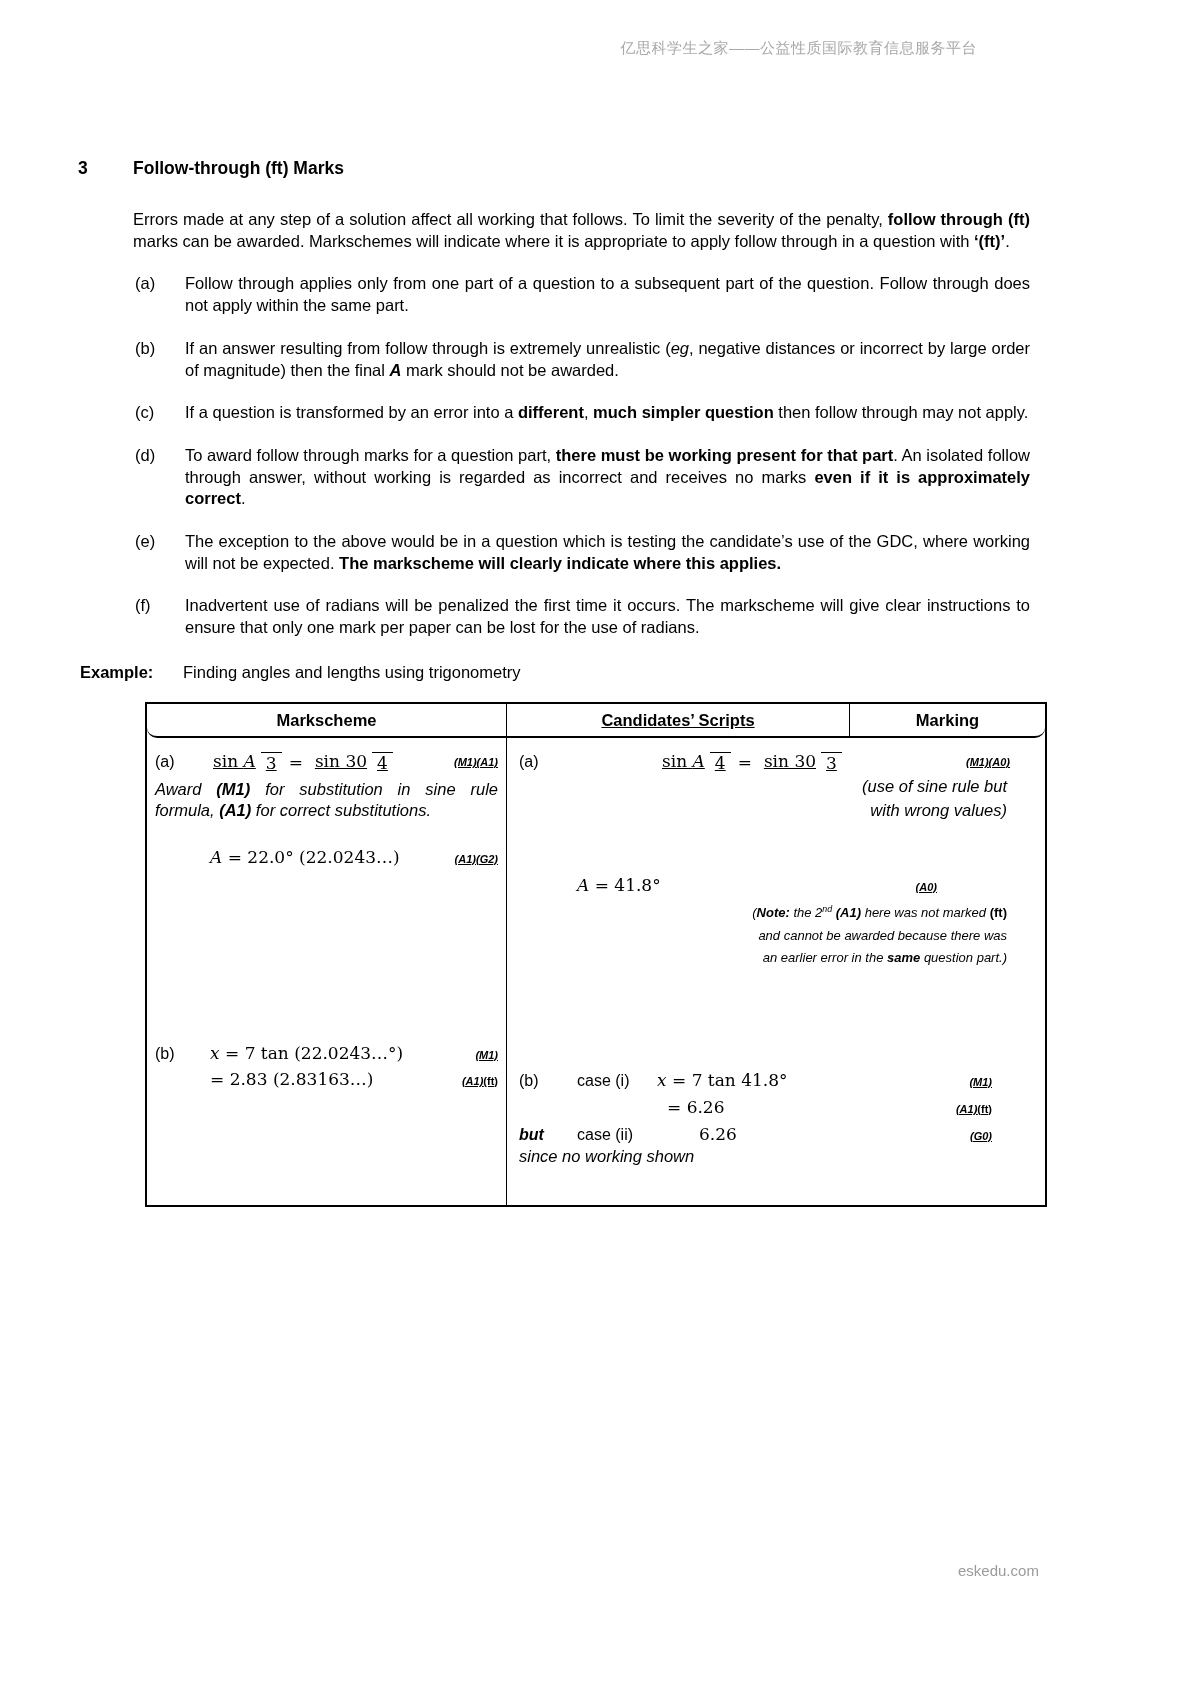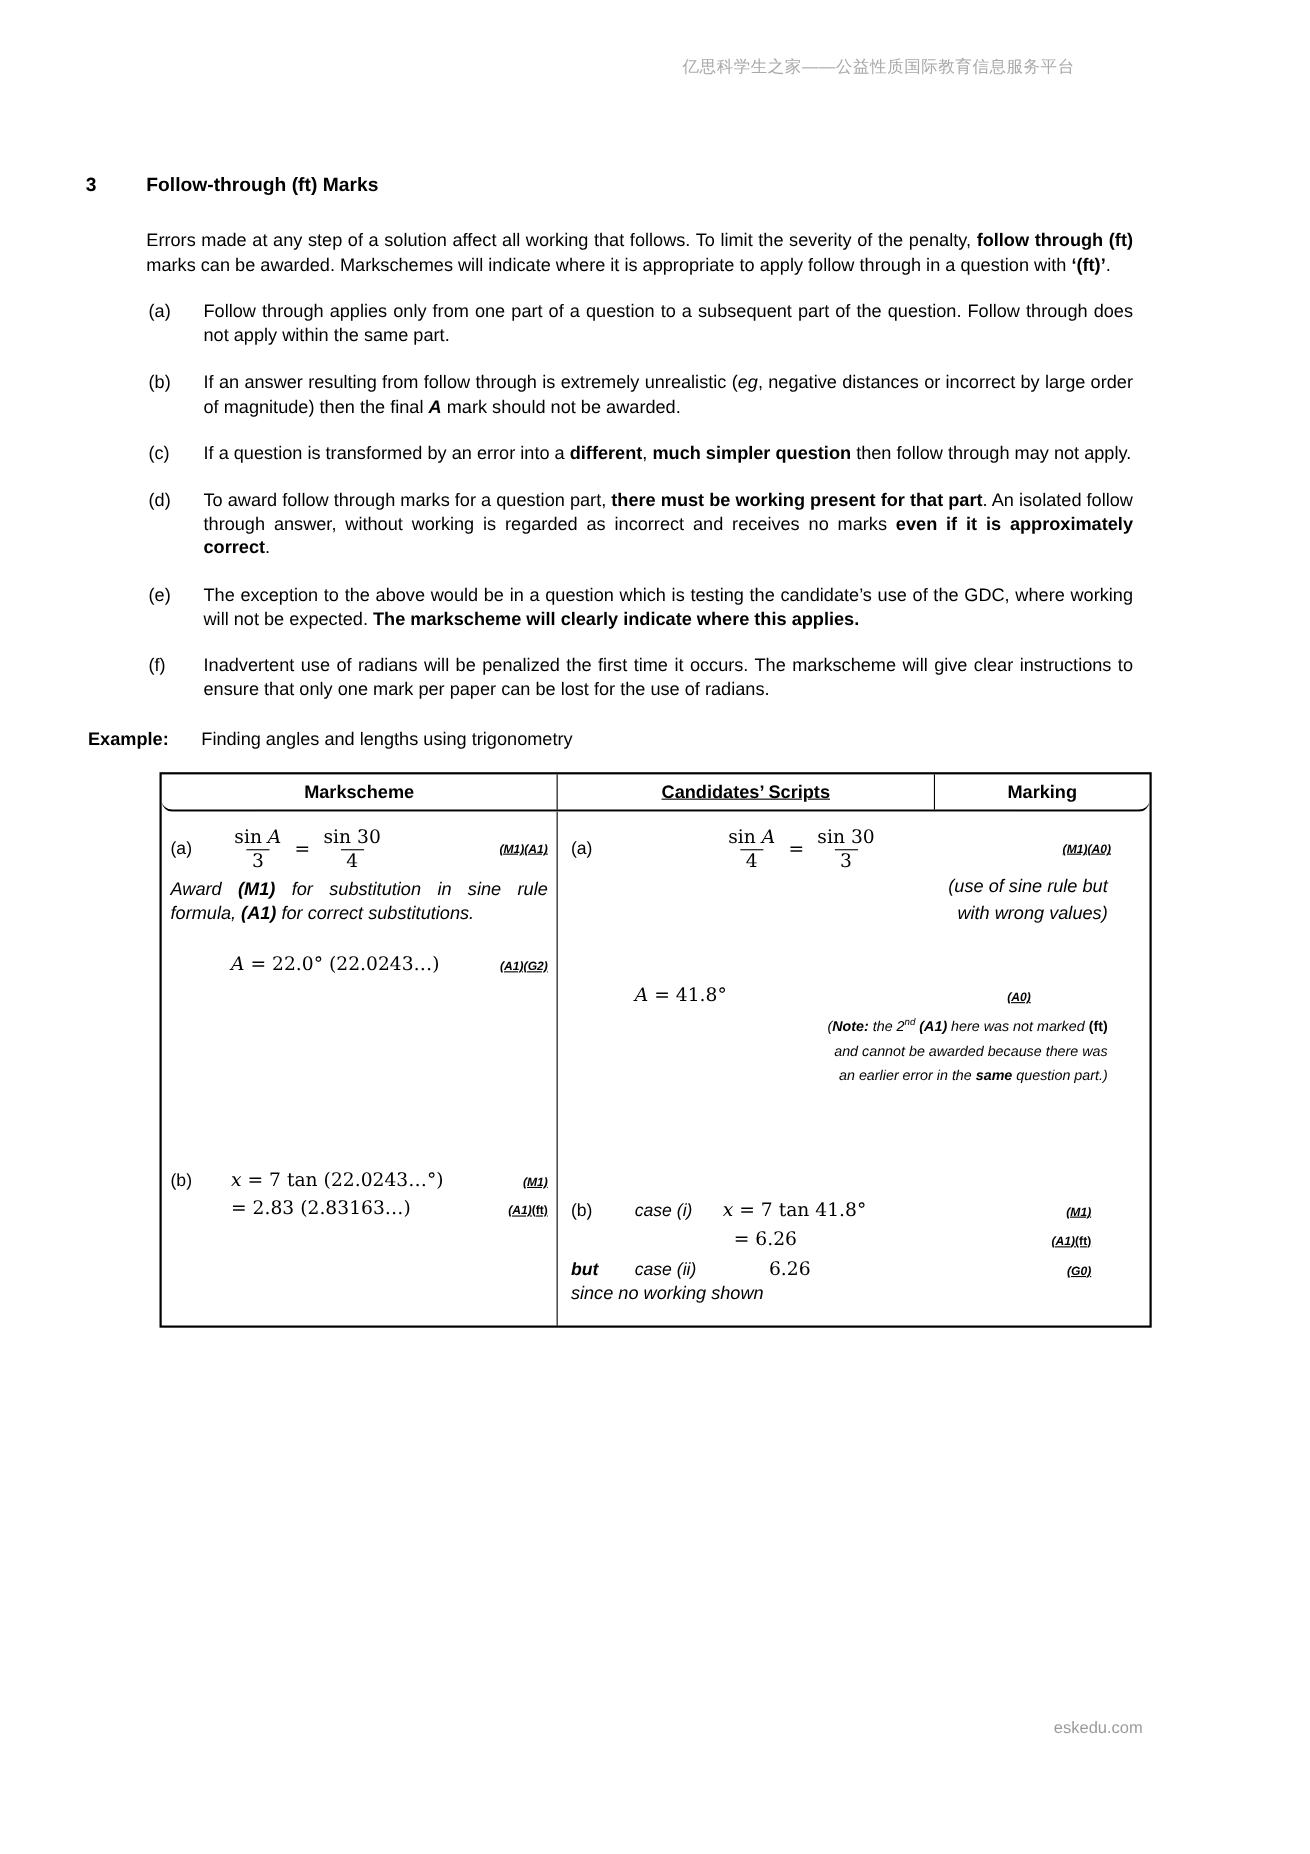--- a/index.html
+++ b/index.html
@@ -1,21 +1,21 @@
 <!DOCTYPE html>
 <html><head>
 <meta charset="utf-8">
 <style>
   html,body{margin:0;padding:0;background:#e8e8e8;}
   .page{position:relative;width:1191px;height:1685px;margin:0 auto;background:#ffffff;
         font-family:"Liberation Sans",sans-serif;color:#000;overflow:hidden;}
   .b{font-weight:bold;}
   .i{font-style:italic;}
   sup{font-size:68%;}
-  .wm-top{position:absolute;top:51px;right:214px;font-size:15px;color:#a9a9a9;letter-spacing:.5px;}
+  .wm-top{position:absolute;top:39px;right:214px;font-size:15px;color:#a9a9a9;letter-spacing:.5px;}
   .wm-bottom{position:absolute;top:1562px;left:958px;font-size:15px;color:#9b9b9b;}
   .content{position:absolute;left:78px;top:158px;width:969px;}
   .heading{display:flex;font-weight:bold;font-size:17.5px;}
   .heading .num{width:55px;flex-shrink:0;}
   .intro{margin:30px 0 0 55px;width:897px;text-align:justify;font-size:16.5px;line-height:21.7px;}
   .item{display:flex;margin:21px 0 0 57px;width:895px;font-size:16.5px;line-height:21.7px;}
   .item:first-of-type{margin-top:25px;}
   .ilabel{width:50px;flex-shrink:0;}
   .itext{flex:1;text-align:justify;}
   .example{display:flex;margin:24px 0 0 2px;font-size:16.5px;}
@@ -26,37 +26,37 @@
   .th{text-align:center;padding:7px 0 6px;box-sizing:border-box;}
   .th1{width:360px;border-right:1.5px solid #000;}
   .th2{width:343px;border-right:1.5px solid #000;text-decoration:underline;}
   .th3{flex:1;}
   .tbody{display:flex;height:467px;}
   .cleft{width:360px;border-right:1.5px solid #000;box-sizing:border-box;padding:14px 8px 0 8px;}
   .cright{flex:1;box-sizing:border-box;padding:14px 8px 0 12px;}
   
   .m{font-family:"DejaVu Serif",serif;font-size:17px;}
   .eq{display:inline-flex;align-items:center;gap:7px;}
-  .frac{display:inline-flex;flex-direction:column;align-items:center;line-height:1.12;text-align:right;}
+  .frac{display:inline-flex;align-items:center;line-height:1.12;text-align:right;text-decoration:underline;}
   .frac .den{border-top:1.3px solid #000;padding:1px 5px 0;}
   .frac .num{padding:0 5px 1px;}
   .marks{margin-left:auto;font-size:11px;white-space:nowrap;text-decoration:underline;}
   
   .ms-row1{display:flex;align-items:center;}
   .plabel{width:53px;flex-shrink:0;}
   .award{margin-top:6px;text-align:justify;font-size:16.5px;line-height:21px;}
   .ms-answer{display:flex;align-items:baseline;margin:26px 0 0 55px;white-space:nowrap;}
   .ms-b{margin-top:176px;}
   .msb-line{display:flex;align-items:baseline;white-space:nowrap;}
   .msb-line + .msb-line{margin-top:6px;}
   .plabel2{width:55px;flex-shrink:0;}
   
   .cs-row1{display:flex;align-items:center;}
   .sp58{width:58px;flex-shrink:0;}
-  .sp80{width:80px;flex-shrink:0;font-style:italic;}
+  .sp80{width:80px;flex-shrink:0;}
   .mr27{margin-right:27px;}
   .mr45{margin-right:45px;}
   .mr100{margin-right:100px;}
   .cs-note{text-align:right;margin:2px 30px 0 0;font-size:16.5px;line-height:22px;}
   .cs-answer{display:flex;align-items:baseline;margin-top:54px;white-space:nowrap;}
   .cs-bignote{text-align:right;margin:3px 30px 0 0;font-size:13px;line-height:22.5px;}
   .cs-b{margin-top:100px;}
   .csb-line{display:flex;align-items:baseline;white-space:nowrap;}
   .csb-line + .csb-line{margin-top:7px;}
   .ml10{margin-left:10px;}

